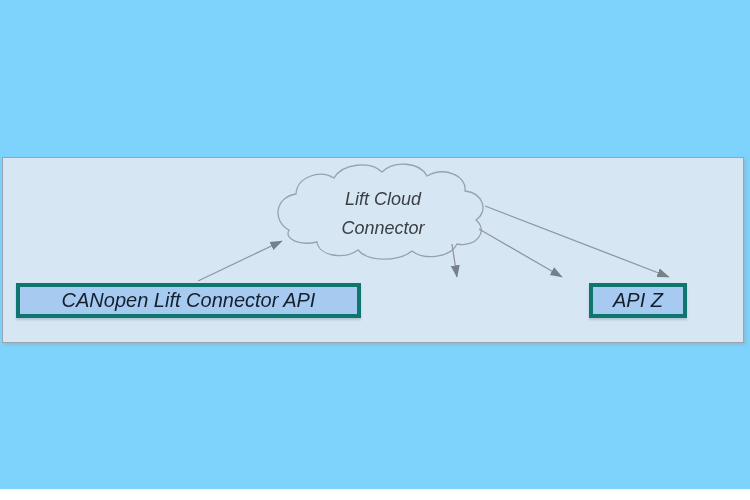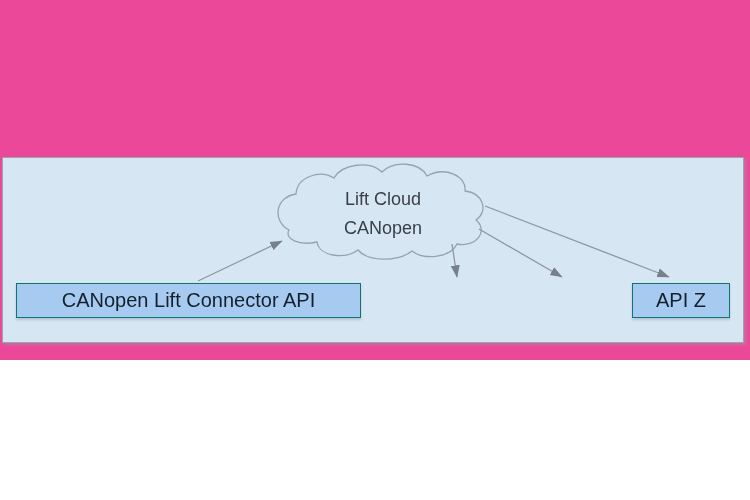--- a/index.html
+++ b/index.html
@@ -4,23 +4,24 @@
 <style>
   html, body {
     margin: 0;
     padding: 0;
     background: #ffffff;
     font-family: "Liberation Sans", sans-serif;
   }
   .stage {
     position: relative;
     width: 750px;
-    height: 360px;
-    background: #ec4899;
+    height: 489px;
+    background: #7dd3fc;
     overflow: hidden;
+    font-style: italic;
   }
   .panel {
     position: absolute;
     left: 2px;
     top: 157px;
     width: 740px;
     height: 184px;
     background: #d7e6f3;
     border: 1px solid #9aa4ad;
     box-shadow: 2px 2px 3px rgba(150,160,170,0.45);
@@ -41,33 +42,33 @@
     text-align: center;
     font-size: 18px;
     line-height: 29px;
     color: #3a3f46;
   }
   .node {
     position: absolute;
     top: 283px;
     height: 35px;
     background: #a7cbf0;
-    border: 1px solid #0f766e;
+    border: 4px solid #0f766e;
     box-shadow: 0 2px 2px rgba(110,135,165,0.35);
     display: flex;
     align-items: center;
     justify-content: center;
     font-size: 20px;
     color: #14202e;
     box-sizing: border-box;
   }
   .node-canopen { left: 16px;  width: 345px; }
   .node-x       { left: 401px; width: 97px;  }
   .node-y       { left: 512px; width: 96px;  }
-  .node-z       { left: 632px; width: 98px;  }
+  .node-z       { left: 589px; width: 98px;  }
 </style>
 </head>
 <body>
 
 <div class="stage">
 
   <div class="panel"></div>
 
   <svg class="overlay" width="750" height="500" viewBox="0 0 750 500">
     <defs>
@@ -93,21 +94,21 @@
 
     <line x1="452" y1="244" x2="457" y2="277" stroke="#8f979e" stroke-width="1.3" marker-end="url(#arrowhead)"></line>
 
     <line x1="479" y1="229" x2="562" y2="277" stroke="#8f979e" stroke-width="1.3" marker-end="url(#arrowhead)"></line>
 
     <line x1="485" y1="206" x2="669" y2="277" stroke="#8f979e" stroke-width="1.3" marker-end="url(#arrowhead)"></line>
   </svg>
 
   <div class="cloud-label">
     <div>Lift Cloud</div>
-    <div>CANopen</div>
+    <div>Connector</div>
   </div>
 
   <div class="node node-canopen">
     <span>CANopen Lift Connector API</span>
   </div>
 
 
 
   <div class="node node-z">
     <span>API Z</span>

